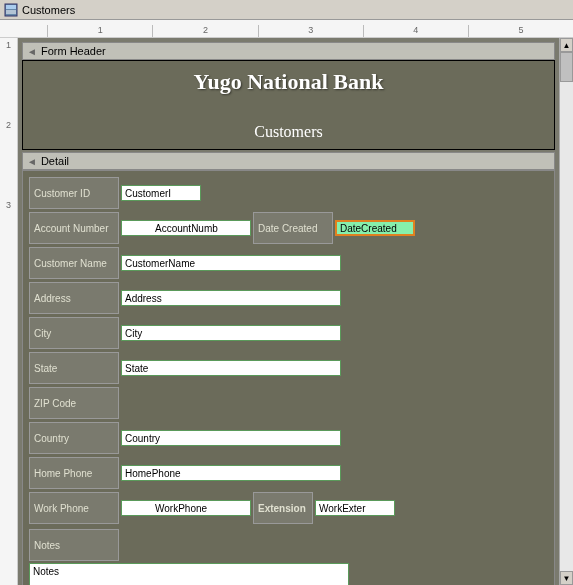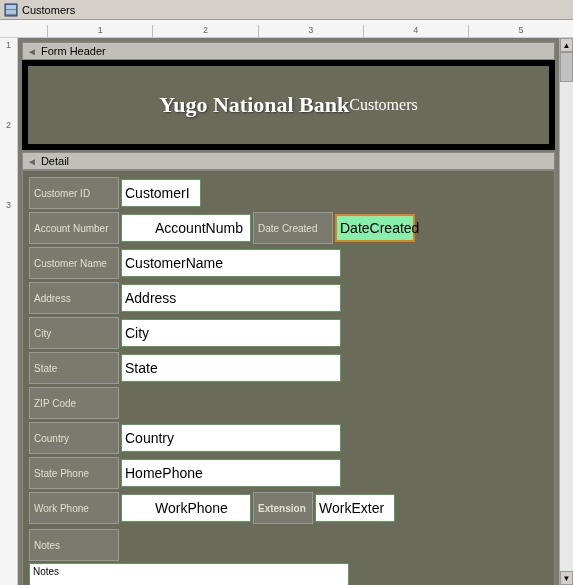--- a/index.html
+++ b/index.html
@@ -91,27 +91,27 @@
       align-items: center;
       gap: 4px;
       margin-bottom: 0;
     }
     .section-arrow {
       color: #666;
       font-size: 10px;
     }
     .form-header-section {
       background: #6b6b5a;
-      border: 6px solid #000000;
+      border: 1px solid #000000;
       padding: 8px;
       min-height: 90px;
       display: flex;
-      flex-direction: row;
-      align-items: center;
-      justify-content: center;
+      flex-direction: column;
+      align-items: center;
+      justify-content: space-between;
       margin-bottom: 2px;
     }
     .bank-title {
       color: white;
       font-size: 22px;
       font-weight: bold;
       text-align: center;
       text-shadow: 1px 1px 2px rgba(0,0,0,0.5);
       font-family: Times New Roman, serif;
     }
@@ -142,23 +142,23 @@
       min-width: 90px;
       height: 32px;
       display: flex;
       align-items: center;
       border: 1px solid #999;
     }
     .field-input {
       background: white;
       border: 1px solid #5a9a5a;
       color: #000;
-      font-size: 14px;
+      font-size: 10px;
       padding: 1px 3px;
-      height: 28px;
+      height: 16px;
       display: flex;
       align-items: center;
     }
     .field-input.wide {
       width: 220px;
     }
     .field-input.medium {
       width: 130px;
       padding-left: 33px;
     }
@@ -296,21 +296,21 @@
       <div class="form-row">
         <div class="field-label">ZIP Code</div>
       </div>
 
       <div class="form-row">
         <div class="field-label">Country</div>
         <div class="field-input wide">Country</div>
       </div>
 
       <div class="form-row">
-        <div class="field-label">State Phone</div>
+        <div class="field-label">Home Phone</div>
         <div class="field-input wide">HomePhone</div>
       </div>
 
       <div class="form-row">
         <div class="field-label">Work Phone</div>
         <div class="field-input medium">WorkPhone</div>
         <div class="field-label" style="width:60px;min-width:60px;font-weight:bold;">Extension</div>
         <div class="field-input short">WorkExter</div>
       </div>
 

